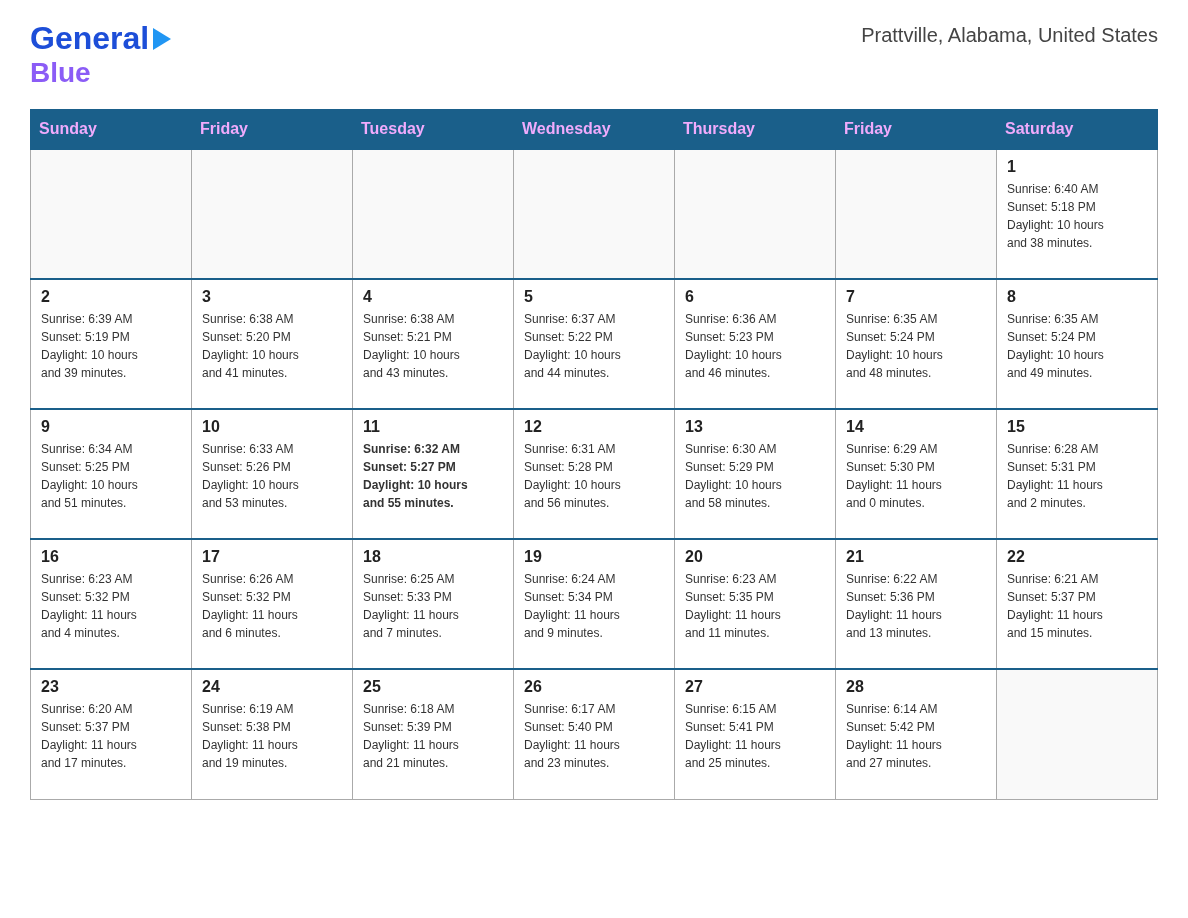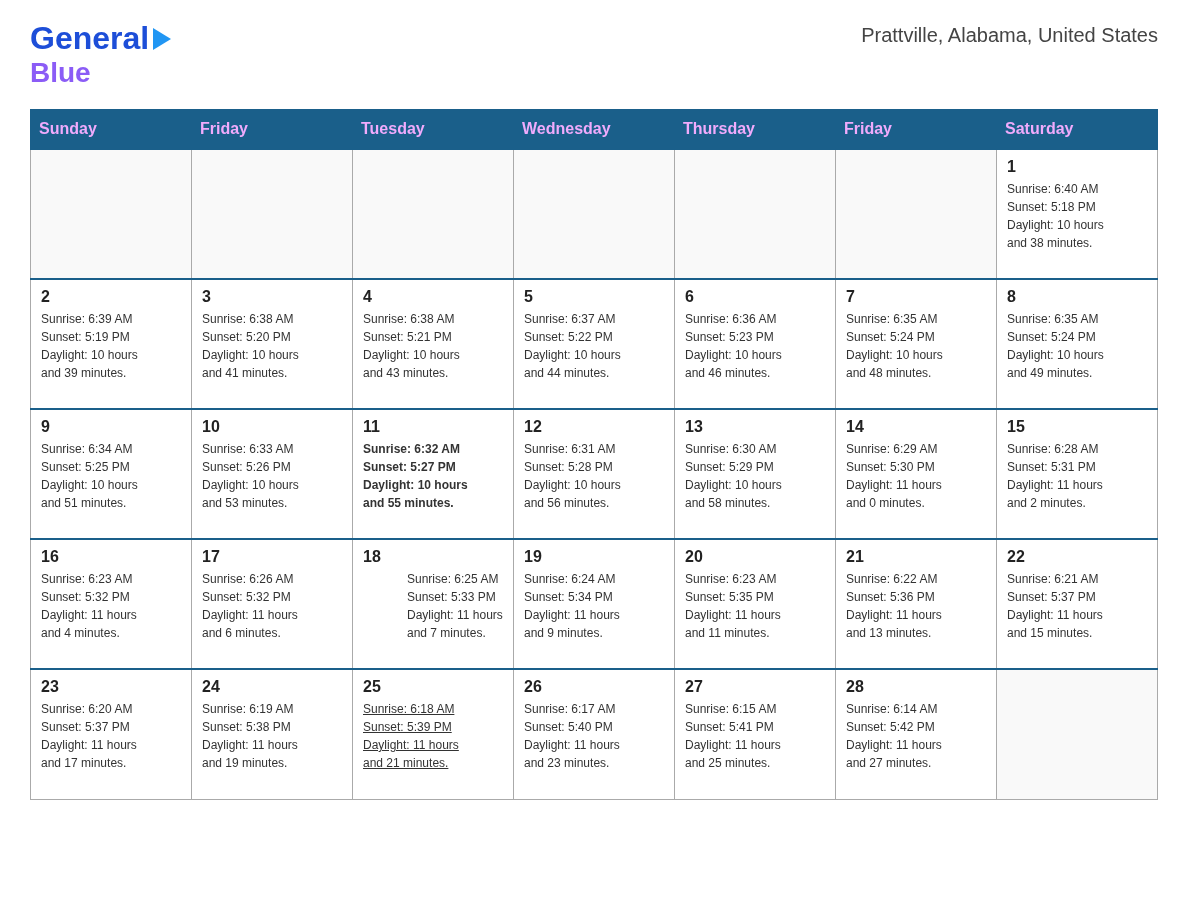--- a/index.html
+++ b/index.html
@@ -249,21 +249,21 @@
         </td>
         <td>
           <span class="day-number">17</span>
           <div class="day-info" style="white-space: pre-line;">Sunrise: 6:26 AM
 Sunset: 5:32 PM
 Daylight: 11 hours
 and 6 minutes.</div>
         </td>
         <td>
           <span class="day-number">18</span>
-          <div class="day-info" style="white-space: pre-line; margin-left: 44px;">Sunrise: 6:25 AM
+          <div class="day-info" style="white-space: pre-line;">Sunrise: 6:25 AM
 Sunset: 5:33 PM
 Daylight: 11 hours
 and 7 minutes.</div>
         </td>
         <td>
           <span class="day-number">19</span>
           <div class="day-info" style="white-space: pre-line;">Sunrise: 6:24 AM
 Sunset: 5:34 PM
 Daylight: 11 hours
 and 9 minutes.</div>
@@ -300,21 +300,21 @@
         </td>
         <td>
           <span class="day-number">24</span>
           <div class="day-info" style="white-space: pre-line;">Sunrise: 6:19 AM
 Sunset: 5:38 PM
 Daylight: 11 hours
 and 19 minutes.</div>
         </td>
         <td>
           <span class="day-number">25</span>
-          <div class="day-info" style="white-space: pre-line; text-decoration: underline;">Sunrise: 6:18 AM
+          <div class="day-info" style="white-space: pre-line;">Sunrise: 6:18 AM
 Sunset: 5:39 PM
 Daylight: 11 hours
 and 21 minutes.</div>
         </td>
         <td>
           <span class="day-number">26</span>
           <div class="day-info" style="white-space: pre-line;">Sunrise: 6:17 AM
 Sunset: 5:40 PM
 Daylight: 11 hours
 and 23 minutes.</div>

